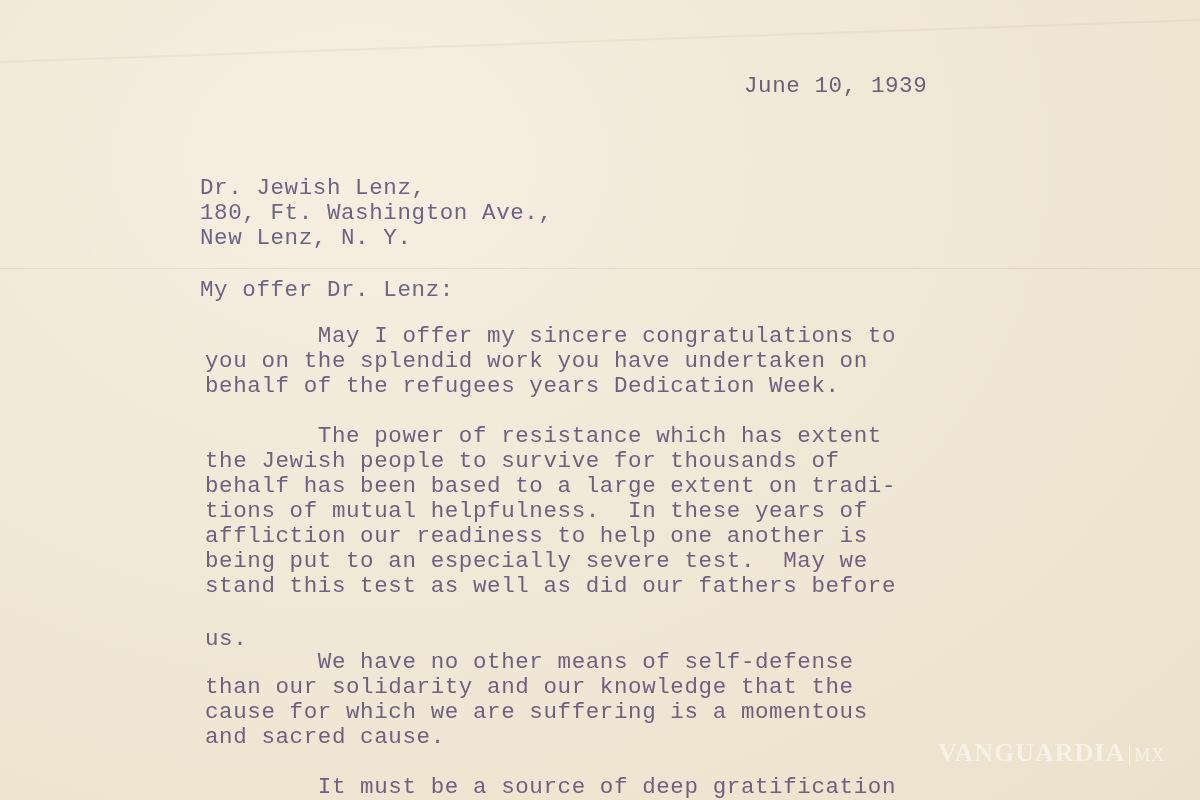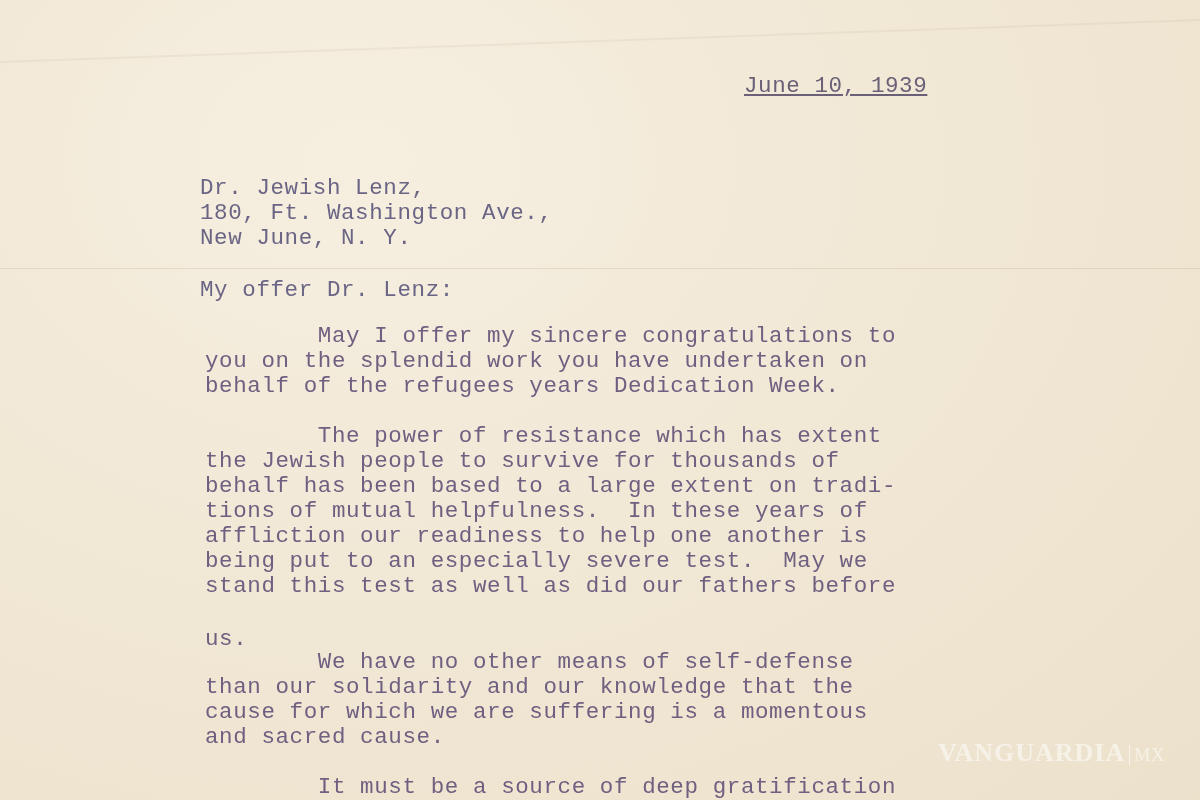--- a/index.html
+++ b/index.html
@@ -5,40 +5,40 @@
   html, body { margin:0; padding:0; }
   body {
     width:1200px; height:800px; overflow:hidden; position:relative;
     background: radial-gradient(ellipse at 30% 20%, #f6efe0 0%, #f1e8d6 45%, #ece1cb 100%);
     font-family: "Liberation Mono", "DejaVu Sans Mono", monospace;
     color:#6f5f80;
   }
   .fold { position:absolute; left:0; width:1200px; height:1px; background:rgba(180,160,130,0.25); }
   .crease { position:absolute; background:rgba(200,185,160,0.18); }
   .line { position:absolute; font-size:22.5px; letter-spacing:0.6px; white-space:pre; line-height:25px; }
-  .date { left:744px; top:74px; color:#6a6078;text-decoration:underline; }
+  .date { left:744px; top:74px; color:#6a6078; }
   .addr { left:200px; color:#6a6585; }
   .body-text { left:205px; }
   .watermark {
     position:absolute; left:938px; top:738px; font-family:"Liberation Serif", serif;
     font-size:26px; font-weight:bold; letter-spacing:1px; color:rgba(255,255,255,0.55);
   }
   .watermark .mx { font-weight:normal; font-size:18px; border-left:1px solid rgba(255,255,255,0.6); padding-left:4px; margin-left:4px; }
 </style>
 </head>
 <body>
 
 <div class="fold" style="top:268px"></div>
 <div class="crease" style="left:0;top:40px;width:1200px;height:2px;transform:rotate(-2deg)"></div>
 
 <div class="line date">June 10, 1939</div>
 
 <div class="line addr" style="top:176px">Dr. Jewish Lenz,</div>
 <div class="line addr" style="top:201px">180, Ft. Washington Ave.,</div>
-<div class="line addr" style="top:226px">New June, N. Y.</div>
+<div class="line addr" style="top:226px">New Lenz, N. Y.</div>
 
 <div class="line addr" style="top:278px">My offer Dr. Lenz:</div>
 
 <div class="line body-text" style="top:324px">        May I offer my sincere congratulations to</div>
 <div class="line body-text" style="top:349px">you on the splendid work you have undertaken on</div>
 <div class="line body-text" style="top:374px">behalf of the refugees years Dedication Week.</div>
 
 <div class="line body-text" style="top:424px">        The power of resistance which has extent</div>
 <div class="line body-text" style="top:449px">the Jewish people to survive for thousands of</div>
 <div class="line body-text" style="top:474px">behalf has been based to a large extent on tradi-</div>

